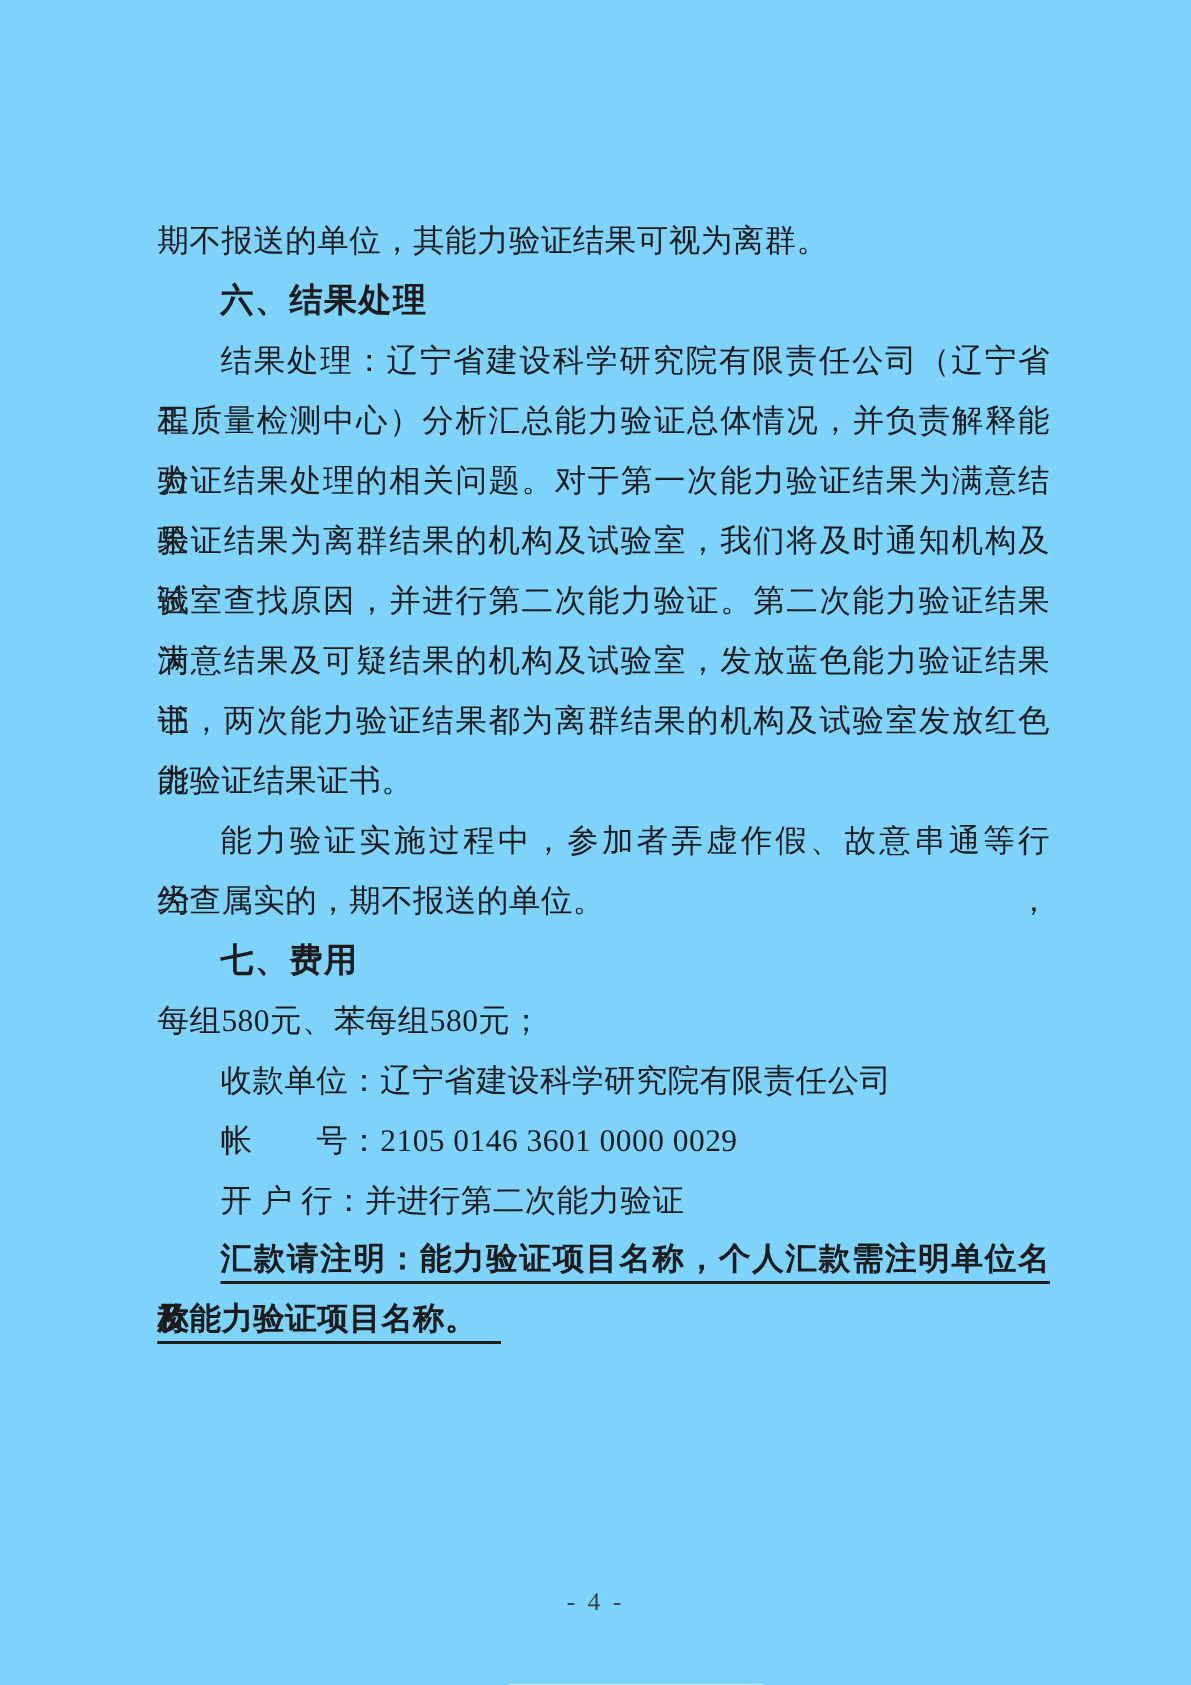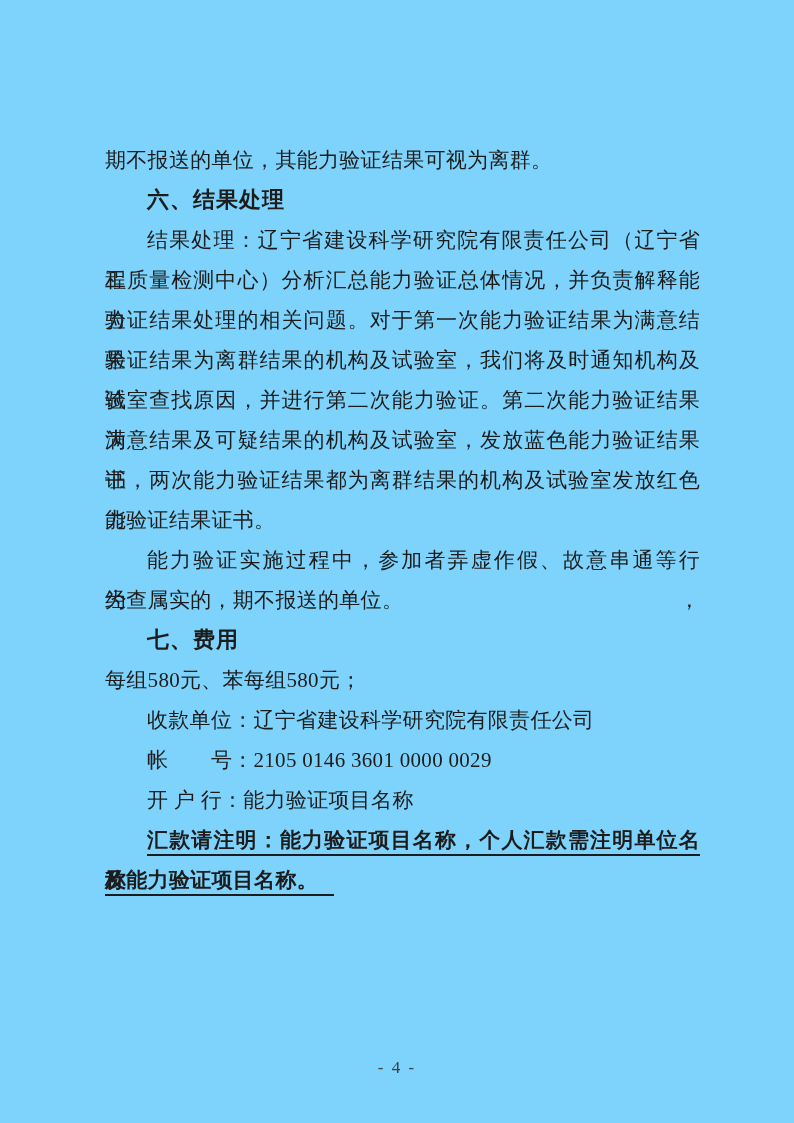--- a/index.html
+++ b/index.html
@@ -86,21 +86,21 @@
 
     <div class="ln justify indent">能力验证实施过程中，参加者弄虚作假、故意串通等行为，</div>
     <div class="ln">经查属实的，期不报送的单位。</div>
 
     <div class="ln heading indent">七、费用</div>
 
     <div class="ln">每组580元、苯每组580元；</div>
 
     <div class="ln indent">收款单位：辽宁省建设科学研究院有限责任公司</div>
     <div class="ln indent">帐　　号：2105 0146 3601 0000 0029</div>
-    <div class="ln indent">开 户 行：能力验证项目名称</div>
+    <div class="ln indent">开 户 行：并进行第二次能力验证</div>
 
     <div class="ln note justify indent"><span class="ub">汇款请注明：能力验证项目名称，个人汇款需注明单位名称</span></div>
     <div class="ln note"><span class="ub ub-ext">及能力验证项目名称。</span></div>
 
   </div>
 
   <div class="footer">
     <span>- 4 -</span>
   </div>
 </div>

